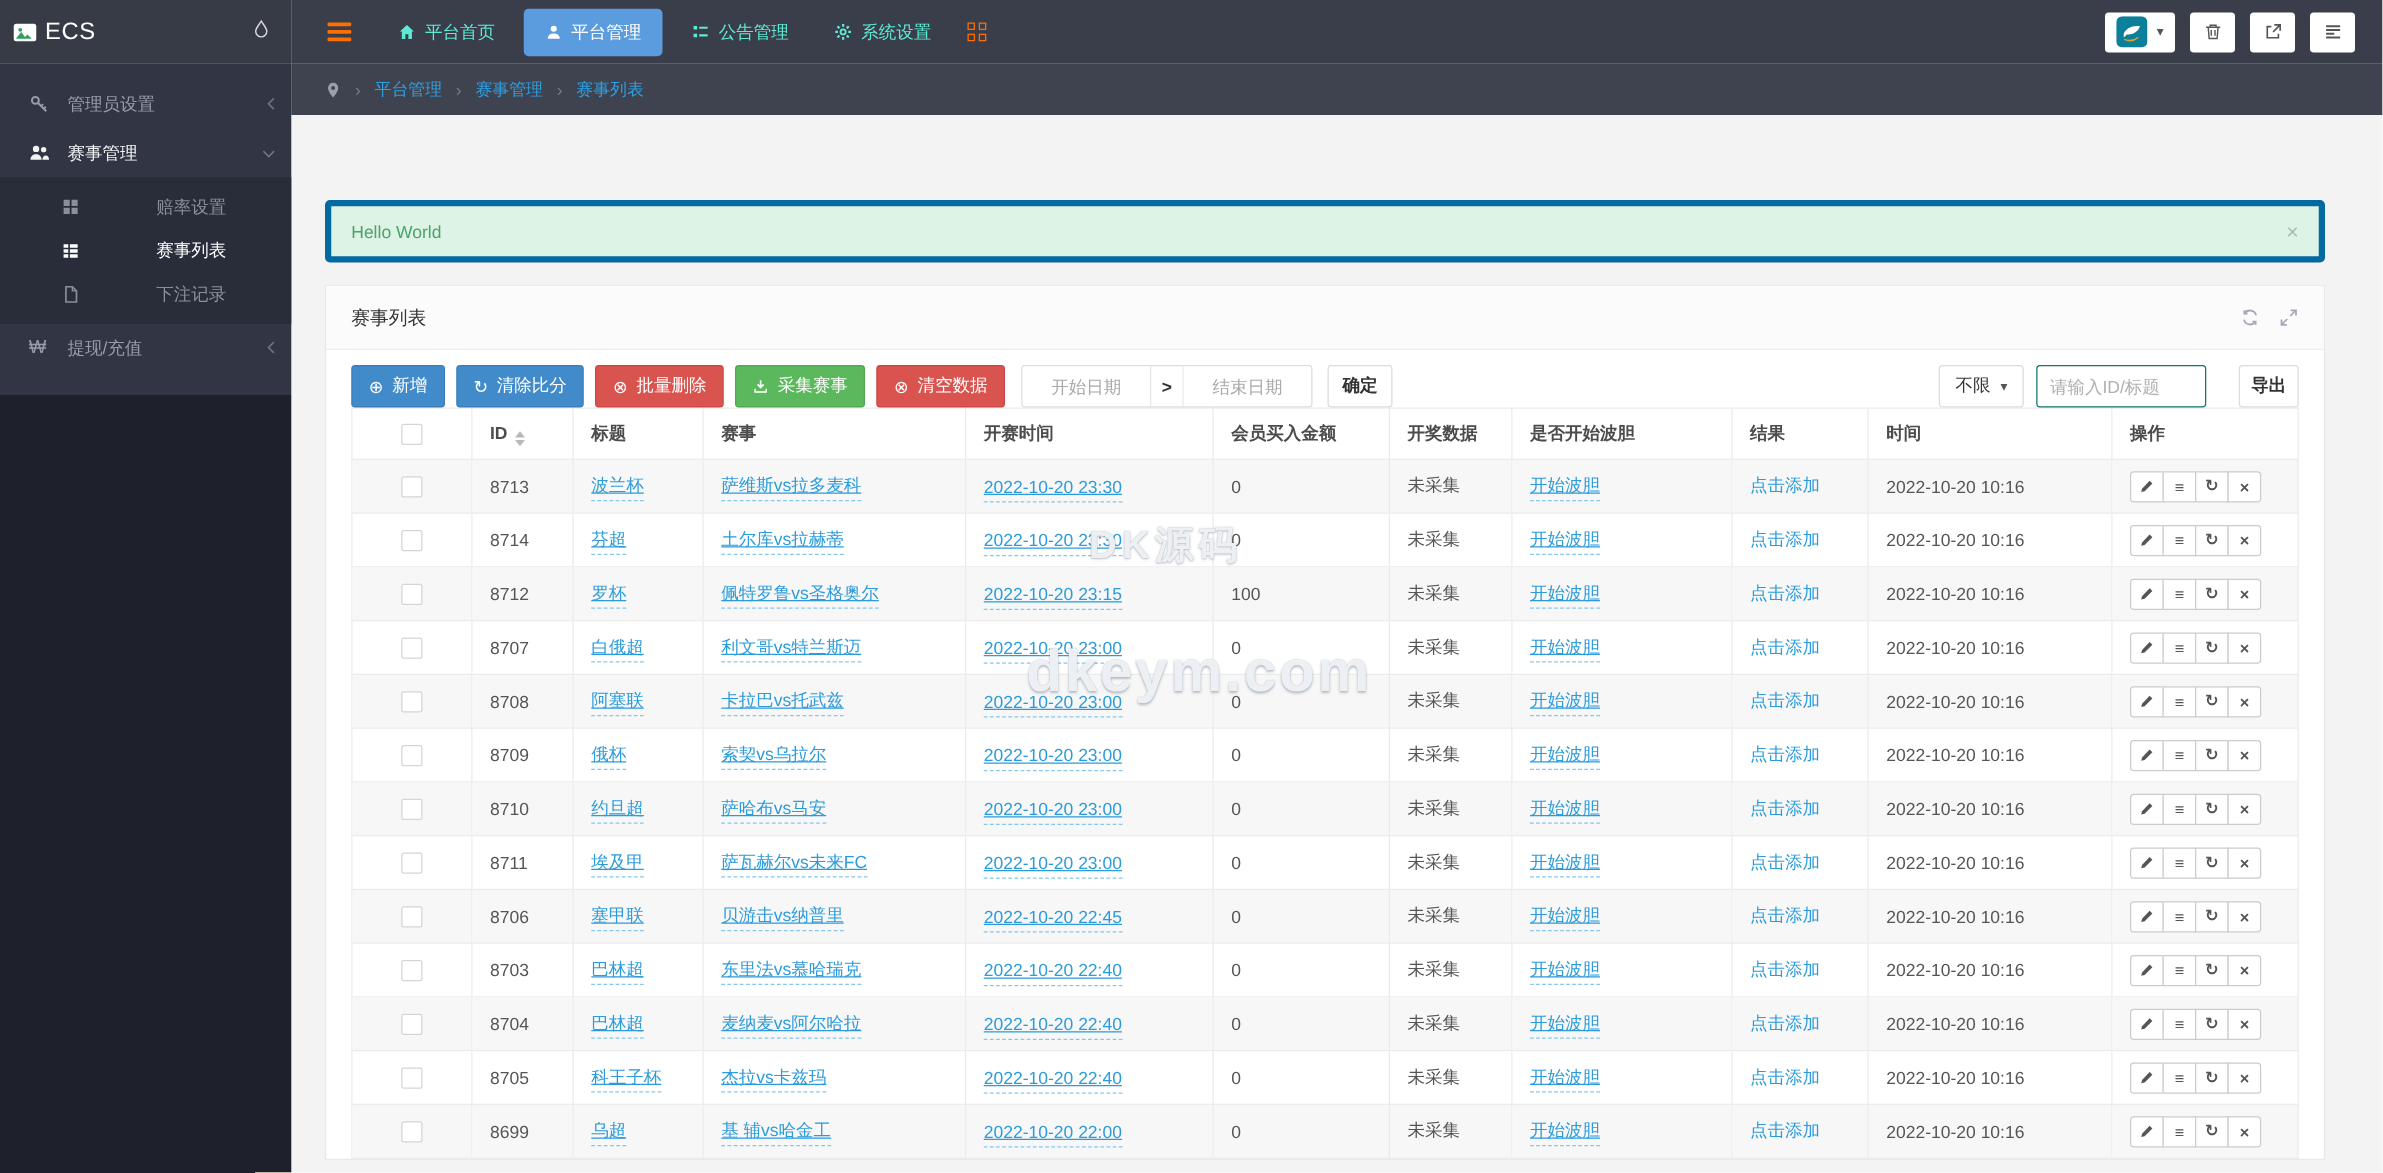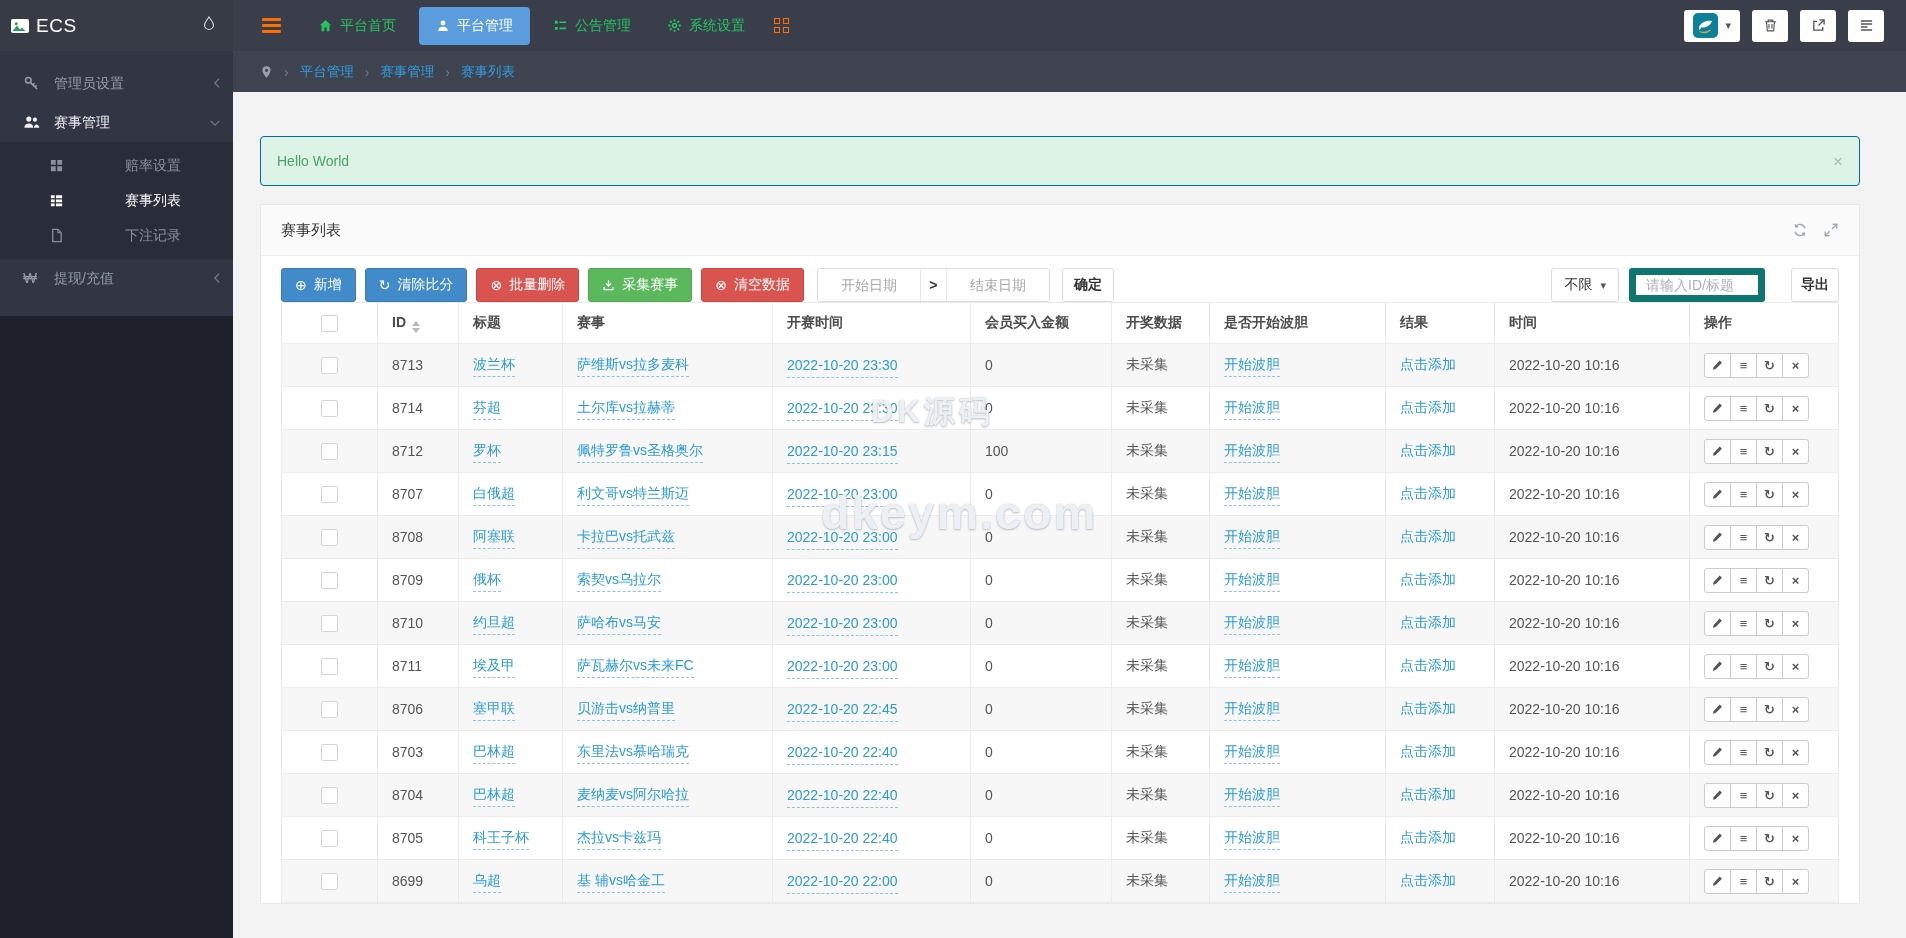--- a/index.html
+++ b/index.html
@@ -26,37 +26,37 @@
   .m-sub { height:35px; display:flex; align-items:center; padding-left:49px; color:#8a8f9c; font-size:14px; cursor:pointer;gap:48px; }
   .m-sub .mi { width:15px; height:15px; margin-right:13px; flex:0 0 15px; }
   .m-sub.active { color:#ffffff; }
   .side-fill { flex:1; background:#1e212b; }
 
   
   .main { flex:1; display:flex; flex-direction:column; min-width:0; }
   .navbar { height:51px; background:#3a3e4a; display:flex; align-items:center; padding:0 12px 0 29px; }
   .burger { width:19px; display:flex; flex-direction:column; gap:3.5px; margin-right:24px; cursor:pointer; }
   .burger i { height:2.5px; background:#ff6f00; border-radius:1px; }
-  .nav-item { display:flex; align-items:center; gap:7px; color:#22c55e; font-size:14px; padding:9px 13px; margin-right:10px; cursor:pointer; border-radius:4px; white-space:nowrap; }
+  .nav-item { display:flex; align-items:center; gap:7px; color:#5eead4; font-size:14px; padding:9px 13px; margin-right:10px; cursor:pointer; border-radius:4px; white-space:nowrap; }
   .nav-item.active { background:#5b9cde; color:#fff; padding:10px 17px; }
   .nav-item svg { flex:0 0 auto; }
   .nav-grid { display:grid; grid-template-columns:6px 6px; grid-gap:2.5px; margin-left:6px; cursor:pointer; }
   .nav-grid i { width:6px; height:6px; border:1.6px solid #ff6f00; }
   .nav-right { margin-left:auto; display:flex; align-items:center; gap:12px; padding-right:10px; }
   .tool-btn { background:#fff; border-radius:3px; height:32px; min-width:36px; display:flex; align-items:center; justify-content:center; color:#555; cursor:pointer; padding:0 6px; }
   .avatar-btn { gap:7px; padding:0 9px; }
   .caret { font-size:11px; color:#555; }
 
   .crumbbar { height:41px; background:#3f4350; display:flex; align-items:center; padding-left:27px; gap:11px; font-size:13.5px; }
   .crumb-sep { color:#767d8c; font-size:14px; }
   .crumb-link { color:#2f9fdf; cursor:pointer; text-decoration:none; }
 
   
   .content { flex:1; padding:0 46px 0 27px; position:relative; overflow:hidden; }
-  .alert { margin-top:44px; height:50px; background:#dcf3e6; border:1px solid #0369a1; border-radius:4px; display:flex; align-items:center; padding:0 16px; color:#4ba368; font-size:14px; }
+  .alert { margin-top:68px; height:50px; background:#dcf3e6; border:5px solid #0369a1; border-radius:4px; display:flex; align-items:center; padding:0 16px; color:#4ba368; font-size:14px; }
   .alert-close { margin-left:auto; color:#a9bcb0; font-size:17px; cursor:pointer; line-height:1; }
 
   .panel { margin-top:18px; background:#fff; border:1px solid #e8e8e8; position:relative; }
   .panel-head { height:51px; display:flex; align-items:center; padding:0 20px; background:#fbfbfb; border-bottom:1px solid #ececec; font-size:15px; color:#333; }
   .head-icons { margin-left:auto; display:flex; gap:15px; color:#a2a9b3; }
   .head-icons span { cursor:pointer; display:flex; }
 
   .panel-body { padding:12px 20px 0; }
   .toolbar { display:flex; align-items:center; }
   .btn { height:34px; border-radius:3px; padding:0 13px; font-size:14px; display:inline-flex; align-items:center; gap:7px; color:#fff; border:1px solid transparent; margin-right:9px; cursor:pointer; white-space:nowrap; }
@@ -66,34 +66,34 @@
   .btn.green { background:#5cb85c; border-color:#4fa74f; }
 
   .date-group { display:inline-flex; border:1px solid #dcdcdc; border-radius:3px; overflow:hidden; margin-left:4px; height:34px; background:#fff; }
   .date-in { width:102px; border:none; outline:none; text-align:center; font-size:14px; color:#b91c1c; font-family:inherit; }
   .date-in::placeholder { color:#a9a9a9; }
   .date-sep { width:27px; display:flex; align-items:center; justify-content:center; color:#333; font-weight:bold; border-left:1px solid #e6e6e6; border-right:1px solid #e6e6e6; }
   .btn-plain { height:34px; background:#fff; border:1px solid #dcdcdc; border-radius:3px; color:#333; font-size:14px; display:inline-flex; align-items:center; justify-content:center; cursor:pointer; }
   .confirm-btn { width:52px; margin-left:12px; font-weight:bold; }
   .toolbar-right { margin-left:auto; display:flex; align-items:center; }
   .filter-btn { padding:0 12px; gap:8px; }
-  .search-in { width:136px; height:34px; margin-left:10px; border:7px solid #0f766e; border-radius:3px; padding:0 10px; font-size:14px; color:#555; outline:none; font-family:inherit; }
+  .search-in { width:136px; height:34px; margin-left:10px; border:1px solid #0f766e; border-radius:3px; padding:0 10px; font-size:14px; color:#555; outline:none; font-family:inherit; }
   .search-in::placeholder { color:#b0b0b0; }
   .export-btn { width:48px; margin-left:26px; font-weight:bold; }
 
   
   table.grid { width:100%; border-collapse:collapse; table-layout:fixed; font-size:14px; color:#555; }
   .grid th, .grid td { border:1px solid #ebebeb; height:43px; padding:0 4px 0 14px; text-align:left; overflow:hidden; white-space:nowrap; }
   .grid th { font-weight:bold; color:#4c4c4c; height:41px; background:#fff; }
   .grid tr.stripe td { background:#f7f7f7; }
   .grid td { background:#fff; }
   .c-center { text-align:center !important; padding:0 !important; }
   .cb { display:inline-block; width:17px; height:17px; border:1px solid #d5d5d5; border-radius:2px; background:#fff; vertical-align:middle; cursor:pointer; }
   .lnk { color:#2b9bdb; text-decoration:none; cursor:pointer; }
-  .lnk.dash { border-bottom:1px dashed #85c6ec; padding-bottom:4px; }
+  .lnk.dash { border-bottom:1px dashed #85c6ec; padding-bottom:4px;text-decoration:underline; }
   .sort { display:inline-flex; flex-direction:column; gap:2px; margin-left:6px; vertical-align:1px; cursor:pointer; }
   .sort i { width:0; height:0; border-left:4px solid transparent; border-right:4px solid transparent; }
   .sort .up { border-bottom:5px solid #b9b9b9; }
   .sort .dn { border-top:5px solid #b9b9b9; }
   .ops { display:inline-flex; }
   .opb { width:27px; height:25px; display:inline-flex; align-items:center; justify-content:center; background:#fff; border:1px solid #ccc; margin-left:-1px; color:#555; font-size:13px; cursor:pointer; }
   .opb:first-child { border-radius:3px 0 0 3px; margin-left:0; }
   .opb:last-child { border-radius:0 3px 3px 0; }
   .opb b { font-weight:bold; }
 

